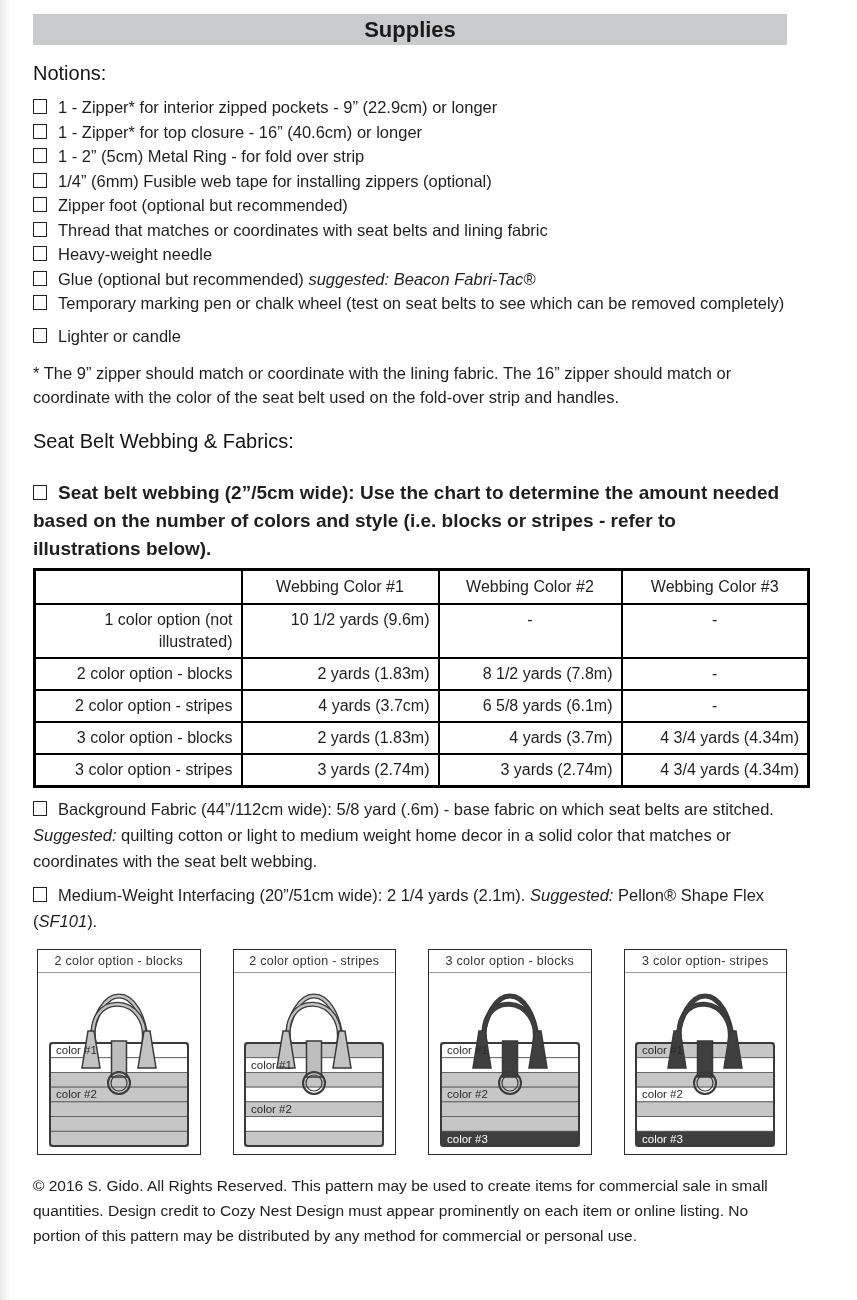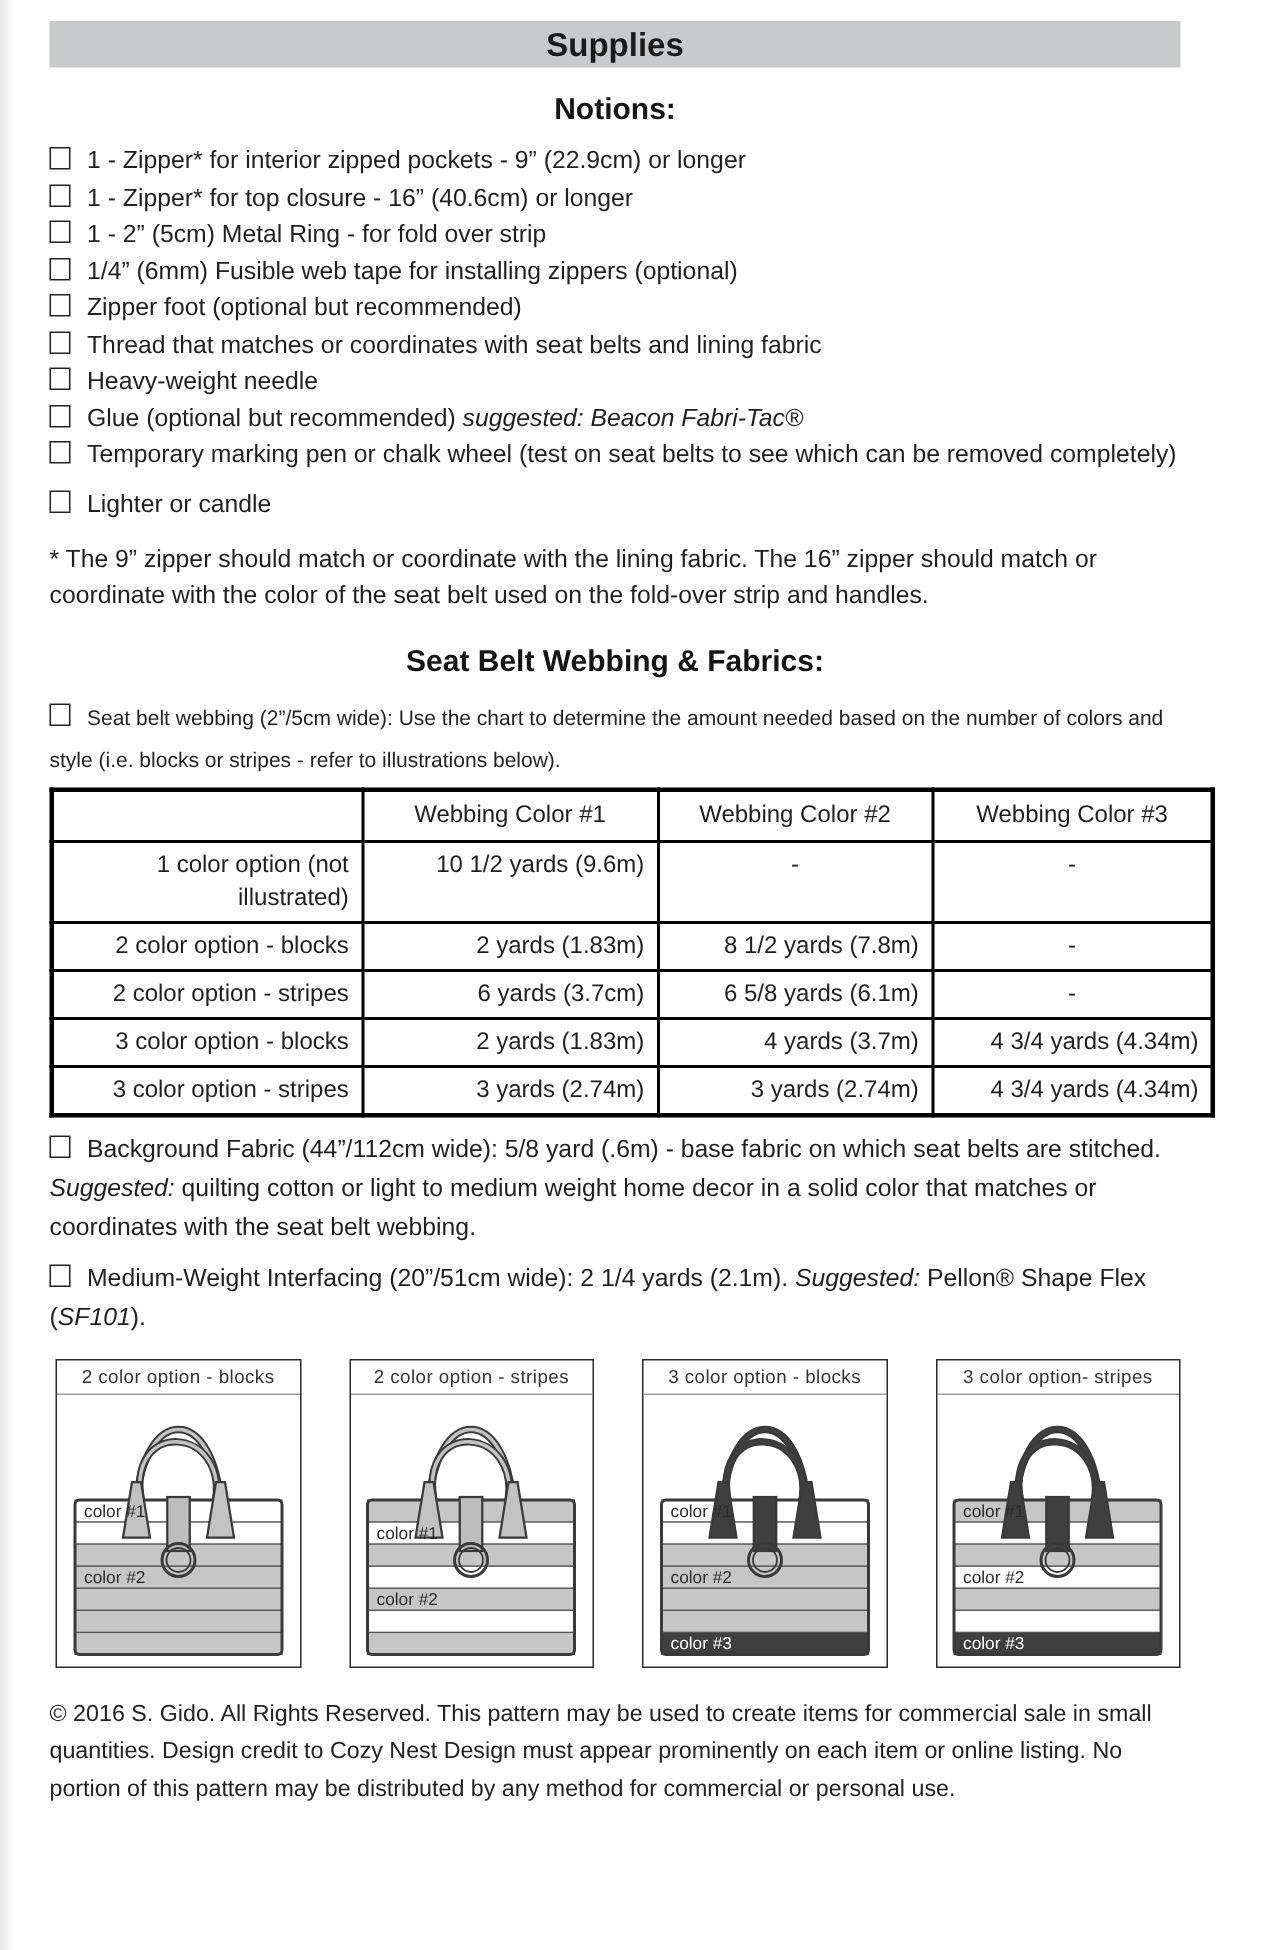--- a/index.html
+++ b/index.html
@@ -19,38 +19,37 @@
     pointer-events:none;
   }
   .title-bar{
     height:31px;line-height:31px;
     background:#c9cacc;
     text-align:center;
     font-size:22px;font-weight:bold;color:#1a1a1a;
     margin-bottom:17px;
   }
   .section-heading{
-    font-size:20px;font-weight:bold;color:#141414;
+    font-size:20px;font-weight:normal;color:#141414;
     margin:0 0 11px 0;
-    text-align:center;
   }
   .check-item{
     font-size:16.5px;line-height:23.5px;margin:0 0 1px 0;
   }
   .checkbox{
     display:inline-block;width:12px;height:13px;
     border:1.6px solid #222;
     margin-right:11px;
     vertical-align:-1px;
     background:#fff;
   }
   .gap-before{margin-top:9px;}
   .footnote{font-size:16.5px;line-height:24px;margin-top:13px;}
   .webbing-heading{margin-top:21px;}
-  .intro-para{font-size:14px;line-height:28px;margin-top:11px;}
+  .intro-para{font-size:19px;line-height:28px;margin-top:26px;font-weight:bold;}
   table.webbing-table{
     border-collapse:collapse;
     border:3px solid #000;
     margin-top:5px;
     width:774px;
     table-layout:fixed;
     font-size:16px;
   }
   table.webbing-table td, table.webbing-table th{
     border:2px solid #000;
@@ -136,21 +135,21 @@
       <td class="center">-</td>
     </tr>
     <tr>
       <td>2 color option - blocks</td>
       <td>2 yards (1.83m)</td>
       <td>8 1/2 yards (7.8m)</td>
       <td class="center">-</td>
     </tr>
     <tr>
       <td>2 color option - stripes</td>
-      <td>6 yards (3.7cm)</td>
+      <td>4 yards (3.7cm)</td>
       <td>6 5/8 yards (6.1m)</td>
       <td class="center">-</td>
     </tr>
     <tr>
       <td>3 color option - blocks</td>
       <td>2 yards (1.83m)</td>
       <td>4 yards (3.7m)</td>
       <td>4 3/4 yards (4.34m)</td>
     </tr>
     <tr>

